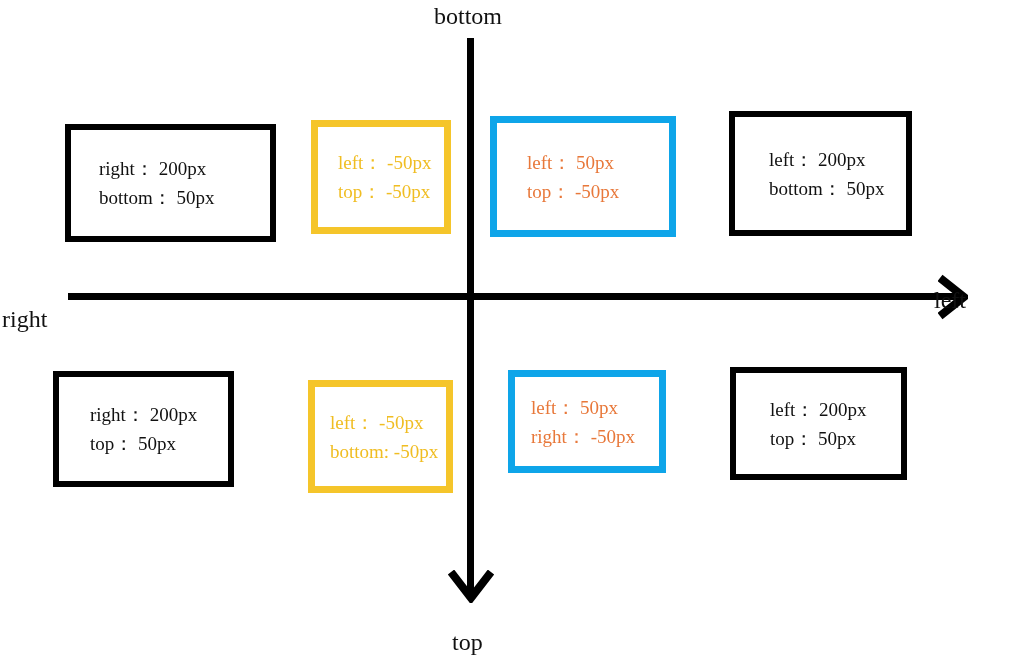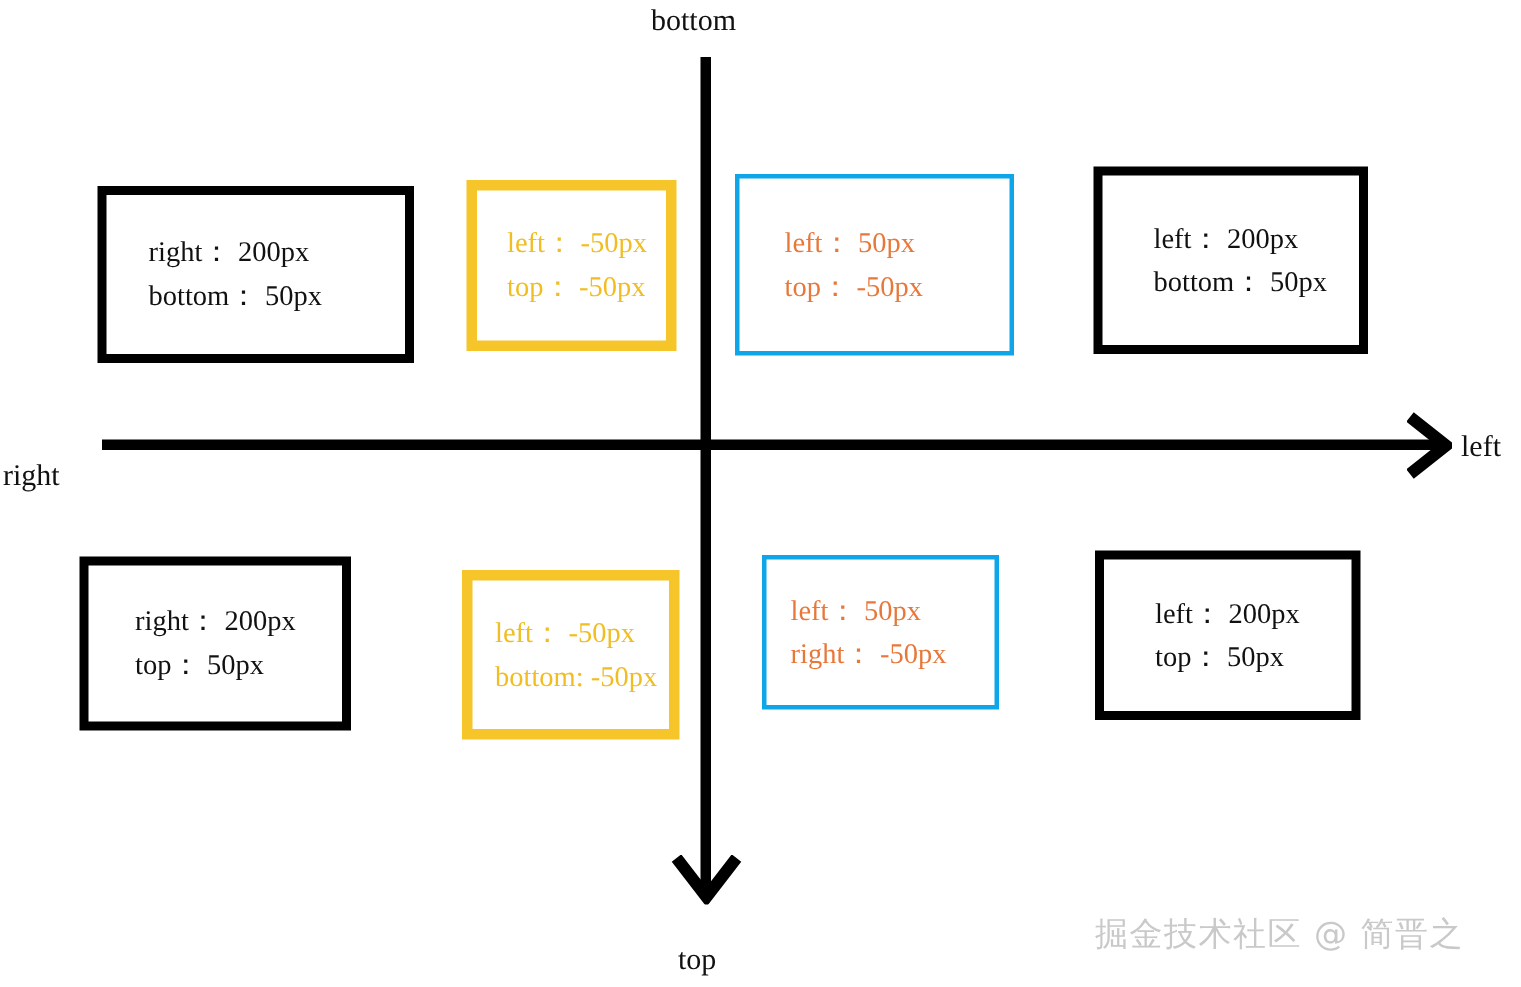--- a/index.html
+++ b/index.html
@@ -48,30 +48,30 @@
     left: 446px;
     top: 570px;
     width: 50px;
     height: 33px;
   }
   .arrow-right svg, .arrow-down svg { display: block; }
 
   
   .axis-label {
     position: absolute;
-    font-size: 20px;
+    font-size: 24px;
     line-height: 1;
     color: #111111;
     white-space: nowrap;
     font-family: "Liberation Serif", "DejaVu Serif", serif;
   }
   #label-bottom { left: 434px; top: 4px; }
   #label-top    { left: 452px; top: 630px; }
   #label-right  { left: 2px;   top: 286px; margin-top: 21px; }
-  #label-left   { left: 934px; top: 288px; margin-left: 40px; }
+  #label-left   { left: 934px; top: 288px; }
 
   
   .note-box {
     position: absolute;
     box-sizing: border-box;
     background: #ffffff;
     display: flex;
     flex-direction: column;
     justify-content: center;
   }
@@ -79,21 +79,21 @@
     font-size: 19px;
     line-height: 1.0;
     white-space: nowrap;
     margin: 5px 4px;
     font-family: "Liberation Serif", "DejaVu Serif", serif;
   }
   .note-box.black { border: 6px solid #000000; }
   .note-box.black .line { color: #111111; }
   .note-box.yellow { border: 7px solid #f5c52a; }
   .note-box.yellow .line { color: #f0bd22; }
-  .note-box.orange { border: 3px solid #0ea5e9; }
+  .note-box.orange { border: 7px solid #0ea5e9; }
   .note-box.orange .line { color: #e8783a; }
 
   
   #box-tl-black      { left: 65px;  top: 124px; width: 211px; height: 118px; padding-left: 24px; }
   #box-tc-yellow     { left: 311px; top: 120px; width: 140px; height: 114px; padding-left: 16px; }
   #box-tcr-orange    { left: 490px; top: 116px; width: 186px; height: 121px; padding-left: 26px; }
   #box-tr-black      { left: 729px; top: 111px; width: 183px; height: 125px; padding-left: 30px; }
 
   #box-bl-black      { left: 53px;  top: 371px; width: 181px; height: 116px; padding-left: 27px; }
   #box-bc-yellow     { left: 308px; top: 380px; width: 145px; height: 113px; padding-left: 11px; }
@@ -170,15 +170,14 @@
   <div class="note-box orange" id="box-bcr-orange">
     <div class="line">left： 50px</div>
     <div class="line">right： -50px</div>
   </div>
 
   <div class="note-box black" id="box-br-black">
     <div class="line">left： 200px</div>
     <div class="line">top： 50px</div>
   </div>
 
-  <div id="watermark">掘金技术社区 @ 简晋之</div>
 
 </div>
 
 </body></html>

